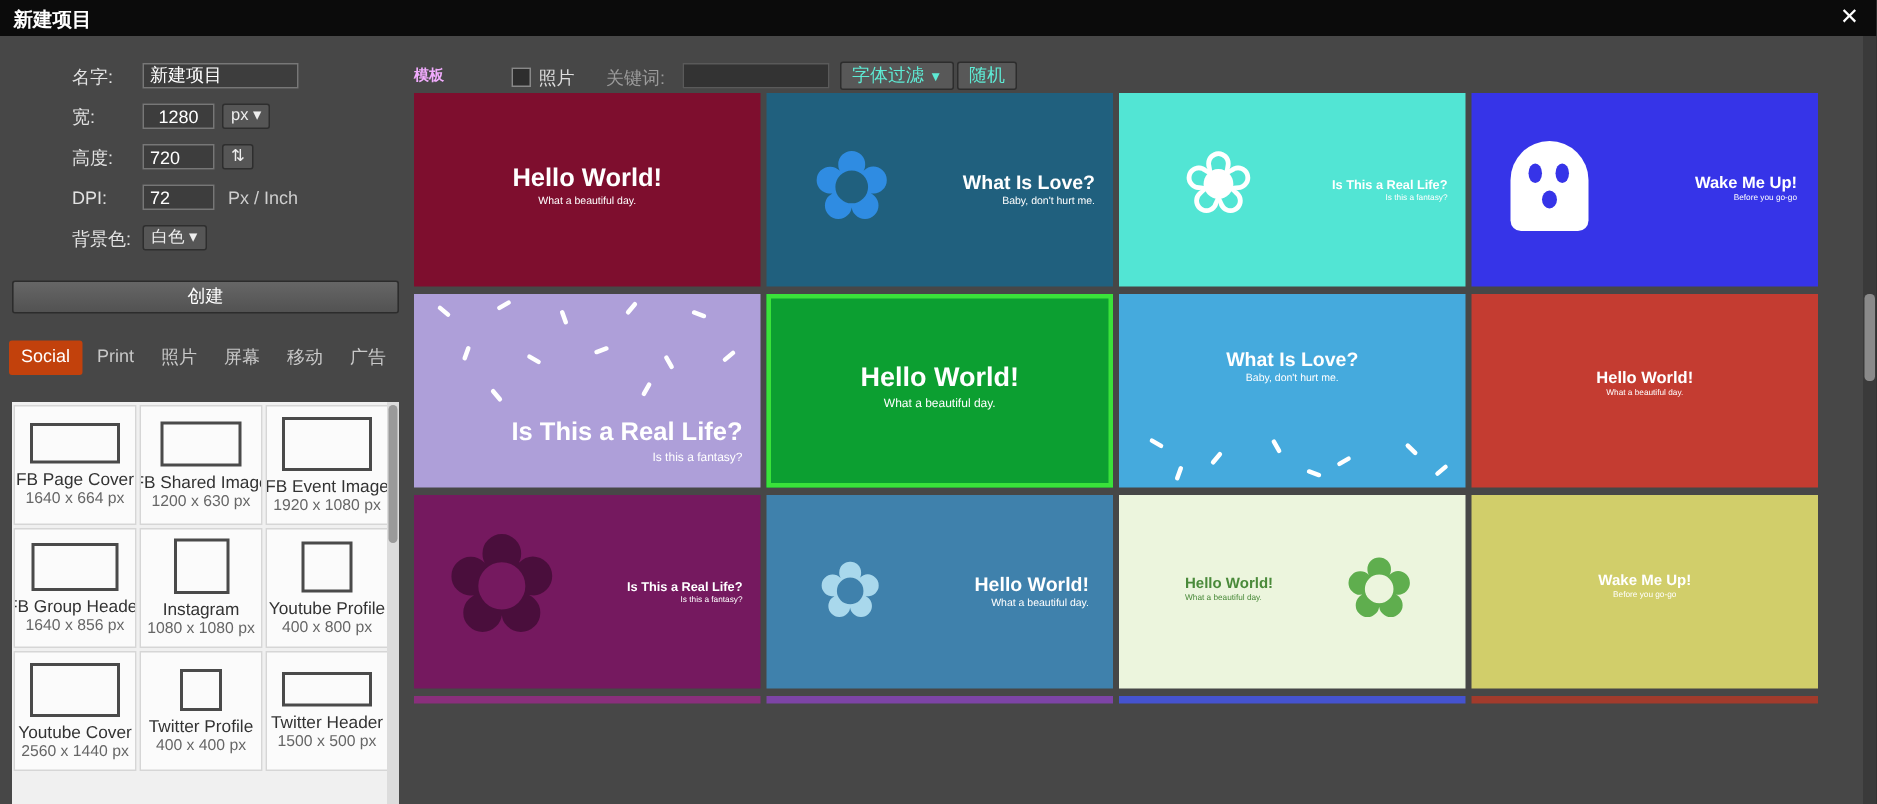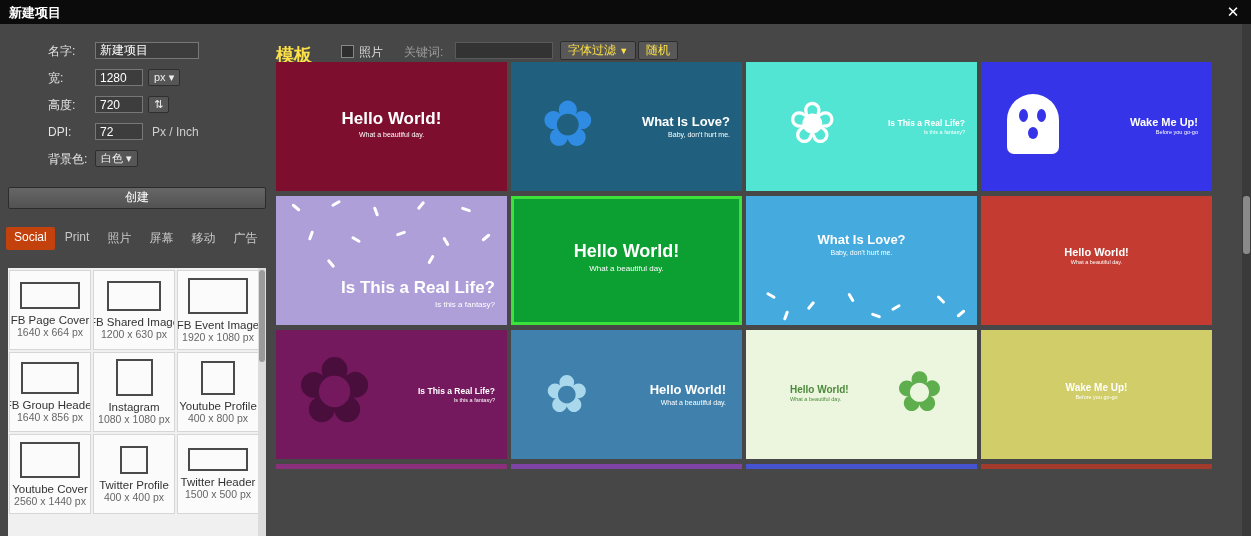--- a/index.html
+++ b/index.html
@@ -30,28 +30,28 @@
   .sizes-grid{position:absolute;left:1px;top:2px;display:grid;grid-template-columns:repeat(3,82px);
               grid-auto-rows:80px;gap:2px;}
   .size-card{background:#fbfbfb;border:1px solid #d6d6d6;box-sizing:border-box;display:flex;flex-direction:column;
              align-items:center;justify-content:center;overflow:hidden;cursor:pointer;}
   .size-rect{border:2px solid #4a4a4a;margin-bottom:5px;}
   .size-name{color:#333;font-size:11.5px;white-space:nowrap;}
   .size-dims{color:#666;font-size:10.5px;white-space:nowrap;}
   .sizes-scroll{position:absolute;right:0;top:0;width:8px;height:100%;background:#dcdcdc;}
   .sizes-thumb{position:absolute;left:1px;top:2px;width:6px;height:92px;background:#9a9a9a;border-radius:3px;}
   
-  .tpl-title{position:absolute;left:276px;top:43px;font-weight:bold;font-size:18px;color:#fde047;}
+  .tpl-title{position:absolute;left:276px;top:43px;font-weight:bold;font-size:10px;color:#f0abfc;}
   .chk{position:absolute;left:341px;top:45px;width:11px;height:11px;background:#2e2e2e;border:1px solid #888;cursor:pointer;}
   .chk-label{position:absolute;left:359px;top:44px;color:#ddd;}
   .kw-label{position:absolute;left:404px;top:44px;color:#9b9b9b;}
   .kw-input{position:absolute;left:455px;top:42px;width:98px;height:17px;background:#333;border:1px solid #5a5a5a;
             color:#fff;box-sizing:border-box;font-family:inherit;font-size:12px;padding:0 4px;}
   .hbtn{position:absolute;top:41px;height:19px;background:#585858;border:1px solid #2d2d2d;border-radius:2px;
-        color:#fde047;font-size:12px;line-height:17px;padding:0 7px;cursor:pointer;box-sizing:border-box;}
+        color:#5eead4;font-size:12px;line-height:17px;padding:0 7px;cursor:pointer;box-sizing:border-box;}
   
   .tpl-grid{position:absolute;left:276px;top:62px;width:947px;height:407px;overflow:hidden;display:grid;
             grid-template-columns:repeat(4,231px);grid-auto-rows:129px;gap:5px 4px;}
   .tpl{position:relative;overflow:hidden;cursor:pointer;box-sizing:border-box;color:#fff;}
   .tpl.selected{border:3px solid transparent;}
   .txt{position:absolute;}
   .txt.right{text-align:right;}
   .txt.center{left:0;right:0;text-align:center;}
   .t18{font-weight:bold;font-size:18px;}
   .t17{font-weight:bold;font-size:17px;}
@@ -105,21 +105,21 @@
     <span class="title">新建项目</span>
     <span class="close-btn">✕</span>
   </div>
 
   <div class="frow" style="top:42px;width:260px;">
     <span class="flabel">名字:</span>
     <input class="finput" style="width: 104px;" value="新建项目">
   </div>
   <div class="frow" style="top:69px;width:260px;">
     <span class="flabel">宽:</span>
-    <input class="finput" style="width: 48px;" value="1280">
+    <input class="finput" style="width: 48px; text-align: center;" value="1280">
     <span class="unit-btn" style="left:100px;"><span>px</span> <span>▾</span></span>
   </div>
   <div class="frow" style="top:96px;width:260px;">
     <span class="flabel">高度:</span>
     <input class="finput" style="width: 48px;" value="720">
     <span class="unit-btn" style="left:100px;"><span>⇅</span></span>
   </div>
   <div class="frow" style="top:123px;width:260px;">
     <span class="flabel">DPI:</span>
     <input class="finput" style="width: 48px;" value="72">

